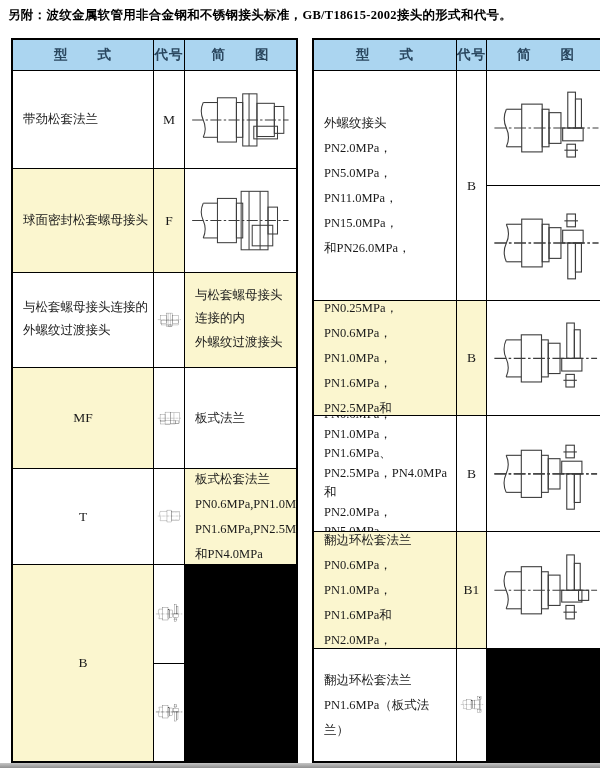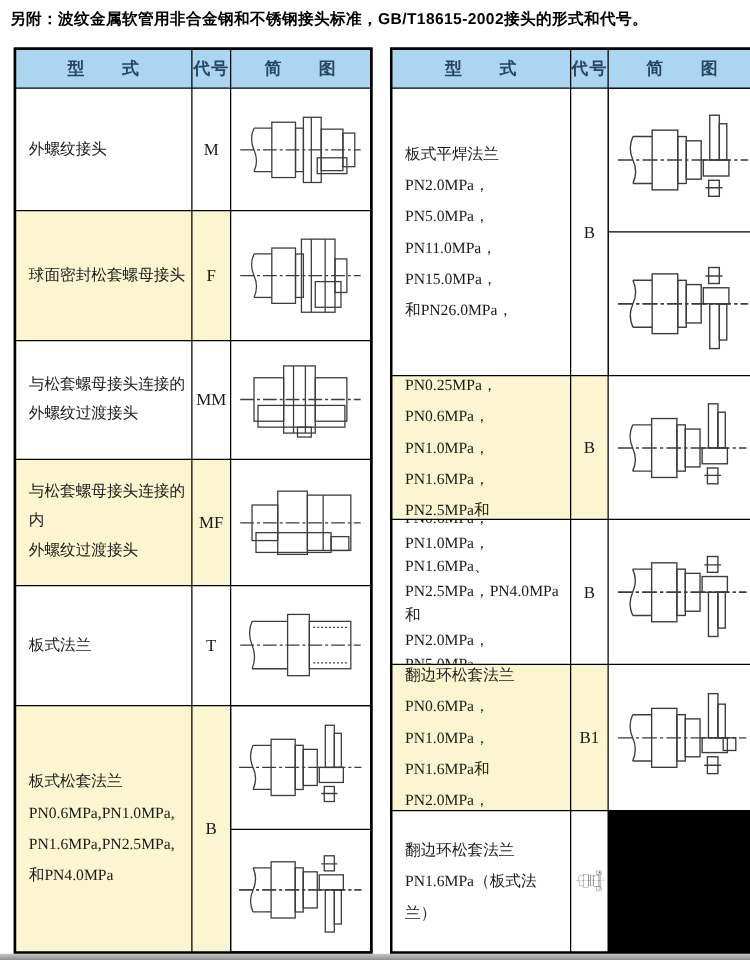--- a/index.html
+++ b/index.html
@@ -4,21 +4,21 @@
 <style>
   :root{
     --header-bg:#abd5f0; --row-alt-bg:#fbf6cf; --header-text:#29465e;
     --border:#000000; --diagram-stroke:#3c3c3c; --title-text:#000000;
   }
   *{box-sizing:border-box;margin:0;padding:0;}
   html,body{width:600px;height:768px;background:#fff;overflow:hidden;}
   body{font-family:"Liberation Serif","DejaVu Serif",serif;color:#1a1a1a;position:relative;}
   .page-title{
     position:absolute;left:8px;top:7px;width:586px;
-    font-family:Liberation Sans, sans-serif;
+    font-family:Liberation Serif, serif;
     font-weight:bold;font-size:12.5px;color:var(--title-text);letter-spacing:.3px;
     white-space:nowrap;
   }
   .tables{position:absolute;left:11px;top:38px;display:flex;gap:14px;}
   .tbl{
     display:grid;border:2px solid var(--border);
     background:var(--border);gap:1px;
   }
   .tbl-left{grid-template-columns:140px 30px 111px;
     grid-template-rows:30px 97px 103px 94px 100px 95px 196px;}
@@ -59,21 +59,21 @@
 
 <div class="page-title">另附：波纹金属软管用非合金钢和不锈钢接头标准，GB/T18615-2002接头的形式和代号。</div>
 
 <div class="tables">
 
   <div class="tbl tbl-left">
     <div class="cell hdr">型　　式</div>
     <div class="cell hdr">代号</div>
     <div class="cell hdr">简　　图</div>
 
-    <div class="cell col-type">外螺纹接头</div>
+    <div class="cell col-type">带劲松套法兰</div>
     <div class="cell col-code">M</div>
     <div class="cell col-diag">
         <svg viewBox="0 0 130 92" preserveAspectRatio="xMidYMid meet" stroke="#3c3c3c" fill="none">
           <path class="ln" d="M18,24 q-5,11 0,22 q5,11 0,22"></path>
           <line class="ln" x1="18" y1="24" x2="36" y2="24"></line>
           <line class="ln" x1="18" y1="68" x2="36" y2="68"></line>
           <rect class="ln" x="36" y="18" width="24" height="56"></rect>
           <rect class="ln" x="60" y="24" width="8" height="44"></rect>
           <rect class="ln" x="68" y="13" width="18" height="66"></rect>
           <line class="ln" x1="76" y1="13" x2="76" y2="79"></line>
@@ -97,21 +97,20 @@
           <line class="ln" x1="76" y1="9" x2="76" y2="83"></line>
           <line class="ln" x1="90" y1="9" x2="90" y2="83"></line>
           <rect class="ln" x="100" y="29" width="12" height="34"></rect>
           <rect class="ln" x="80" y="52" width="26" height="26" fill="url(#h)"></rect>
           <line class="ln" x1="4" y1="46" x2="126" y2="46" stroke-dasharray="14 3 3 3"></line>
         </svg>
       </div>
 
     <div class="cell col-type lh-mid">与松套螺母接头连接的
 外螺纹过渡接头</div>
-    <div class="cell col-code">MM</div>
     <div class="cell col-diag">
         <svg viewBox="0 0 130 92" preserveAspectRatio="xMidYMid meet" stroke="#3c3c3c" fill="none">
           <rect class="ln" x="18" y="24" width="30" height="44"></rect>
           <rect class="ln" x="48" y="12" width="32" height="68"></rect>
           <line class="ln" x1="58" y1="12" x2="58" y2="80"></line>
           <line class="ln" x1="70" y1="12" x2="70" y2="80"></line>
           <rect class="ln" x="80" y="24" width="32" height="44"></rect>
           <rect class="ln" x="22" y="52" width="88" height="22" fill="url(#h)"></rect>
           <rect class="ln" x="62" y="74" width="14" height="10" fill="url(#h)"></rect>
           <line class="ln" x1="4" y1="46" x2="126" y2="46" stroke-dasharray="14 3 3 3"></line>
@@ -192,21 +191,21 @@
           </div>
       </div>
     </div>
   </div>
 
   <div class="tbl tbl-right">
     <div class="cell hdr">型　　式</div>
     <div class="cell hdr">代号</div>
     <div class="cell hdr">简　　图</div>
 
-    <div class="cell col-type">板式平焊法兰
+    <div class="cell col-type">外螺纹接头
 PN2.0MPa，PN5.0MPa，
 PN11.0MPa，PN15.0MPa，
 和PN26.0MPa，</div>
     <div class="cell col-code">B</div>
     <div class="cell col-diag" style="padding:0">
       <div class="split">
         <div class="half">
             <svg viewBox="0 0 130 92" preserveAspectRatio="xMidYMid meet" stroke="#3c3c3c" fill="none">
               <path class="ln" d="M18,24 q-5,11 0,22 q5,11 0,22"></path>
               <line class="ln" x1="18" y1="24" x2="36" y2="24"></line>

